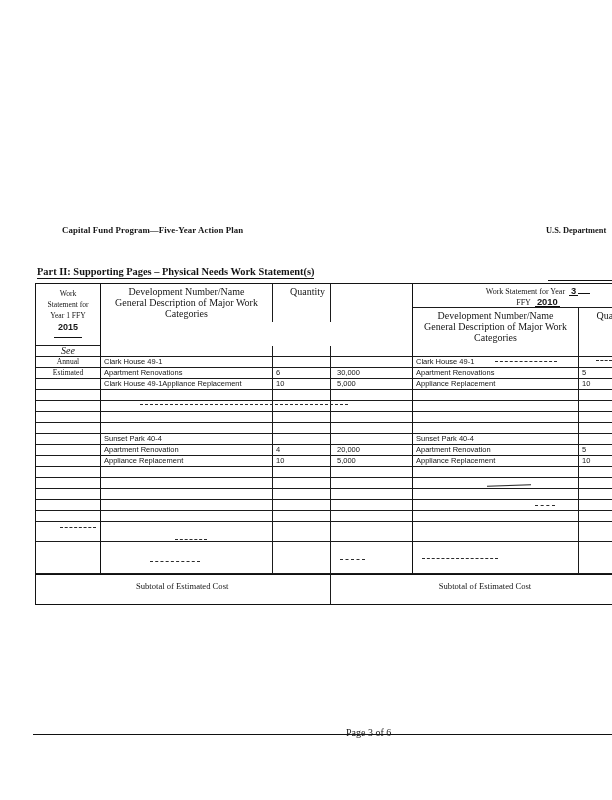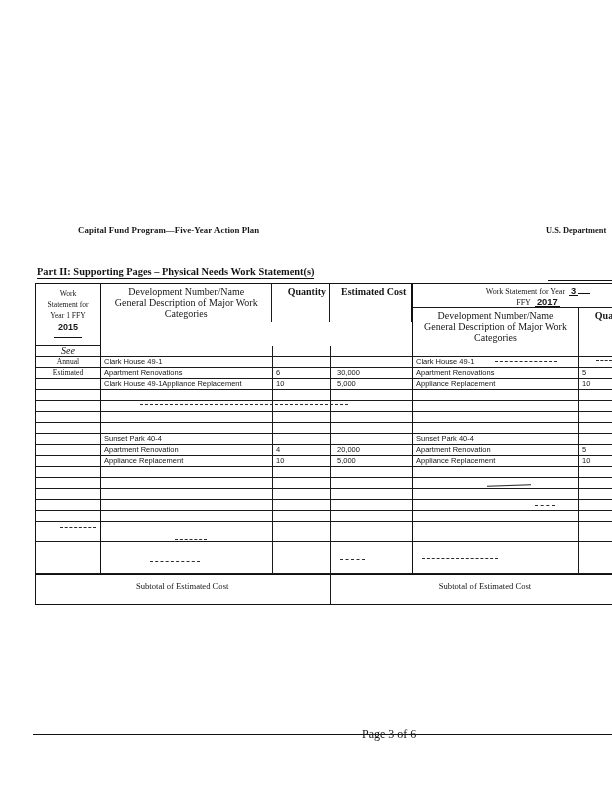--- a/index.html
+++ b/index.html
@@ -1,20 +1,20 @@
 <!DOCTYPE html>
 <html><head>
 <meta charset="utf-8">
 <style>
   html,body{margin:0;padding:0;background:#ffffff;}
   .page{position:relative;width:612px;height:800px;background:#fff;overflow:hidden;
         font-family:"Liberation Serif",serif;color:#161616;}
 
   
-  .doc-header-left{position:absolute;left:78px;top:225px;font-weight:bold;font-size:8.8px;
+  .doc-header-left{position:absolute;left:62px;top:225px;font-weight:bold;font-size:8.8px;
                    letter-spacing:.1px;white-space:nowrap;}
   .doc-header-right{position:absolute;left:546px;top:226px;font-weight:bold;font-size:8.4px;white-space:nowrap;}
 
   
   .part2-title{position:absolute;left:37px;top:266px;font-weight:bold;font-size:10.4px;
                border-bottom:1.3px solid #111;padding-bottom:1px;white-space:nowrap;}
   .top-right-seg{position:absolute;left:548px;top:280px;width:64px;height:0;border-top:1.6px solid #111;}
 
   
   .wstable{position:absolute;left:35px;top:283px;width:577px;overflow:hidden;
@@ -43,21 +43,21 @@
   .ysec.y2 .ytitle{padding-right:55px;}
   .ysec.y3 .ytitle{padding-right:58px;}
   .fill{display:inline-block;font-family:"Liberation Sans",sans-serif;font-weight:bold;font-size:9.4px;
         border-bottom:1px solid #111;padding:0 2px;line-height:9px;}
   .uext{display:inline-block;width:72px;border-bottom:1px solid #111;height:8px;}
   .uext.short{width:12px;}
   .ycols{display:flex;height:38px;}
   .ycols .cell{height:38px;border-bottom:none;}
   .colhead{text-align:center;font-size:10px;line-height:11px;padding-top:2px;}
   .pre{white-space:pre-line;}
-  .qhead{text-indent:12px;font-weight:bold;}
+  .qhead{text-indent:12px;}
   .chead{font-weight:bold;text-indent:6px;}
 
   
   .see-row{height:11px;}
   .see-row .cell{height:11px;}
   .see{font-style:italic;text-align:center;font-size:10px;line-height:10px;}
   .body{height:11px;}
   .body .cell{height:100%;}
   .note{text-align:center;font-size:7.6px;line-height:10.5px;}
   .d{font-family:"Liberation Sans",sans-serif;font-size:7.5px;line-height:10.5px;padding-left:3px;}
@@ -68,21 +68,21 @@
   .subtotal .cell{height:31px;border-bottom:1.4px solid #111;border-top:1.6px solid #101010;}
   .sA{width:295px;box-sizing:border-box;border-right:1px solid #1b1b1b;font-size:8.6px;
       padding:6px 0 0 100px;}
   .sB{width:82px;box-sizing:border-box;border-right:1.6px solid #101010;padding:3px 0 0 7px;}
   .sC{width:308px;box-sizing:border-box;border-right:none;font-size:8.6px;text-align:center;padding-top:6px;}
   .cur{font-size:8.5px;vertical-align:top;}
   .val{font-family:"Liberation Sans",sans-serif;font-size:8px;position:relative;top:3px;left:1px;}
 
   
   .footer-line{position:absolute;left:33px;top:734px;width:579px;height:0;border-top:1.3px solid #111;}
-  .footer-text{position:absolute;left:362px;top:727px;font-size:12px;}
+  .footer-text{position:absolute;left:346px;top:727px;font-size:10px;}
 
   
   .art{position:absolute;height:0;border-top:1px dashed #2c2c2c;}
   .art.solid{border-top:1.6px solid #222;}
 </style>
 </head>
 <body>
 
 <div class="page">
 
@@ -102,33 +102,32 @@
           <div>Year 1 FFY</div>
           <div><span class="fill-year">2015</span></div>
         </div>
 
         <div class="ysec y2">
           <div class="ycols">
             <div class="cell c2 colhead pre">Development Number/Name
 General Description of Major Work
 Categories</div>
             <div class="cell c3 colhead qhead">Quantity</div>
-            <div class="cell c4 colhead chead">Estimated Cost</div>
           </div>
         </div>
 
         <div class="ysec y3">
           <div class="ytitle">
             <div>
               <span>Work Statement for Year</span>&nbsp;
               <span class="fill">3</span><span class="uext short"></span>
             </div>
             <div>
               <span>FFY</span>&nbsp;
-              <span class="fill">2017</span>
+              <span class="fill">2010</span>
             </div>
           </div>
           <div class="ycols">
             <div class="cell c5 colhead pre">Development Number/Name
 General Description of Major Work
 Categories</div>
             <div class="cell c6 colhead qhead">Quantity</div>
 
           </div>
         </div>

